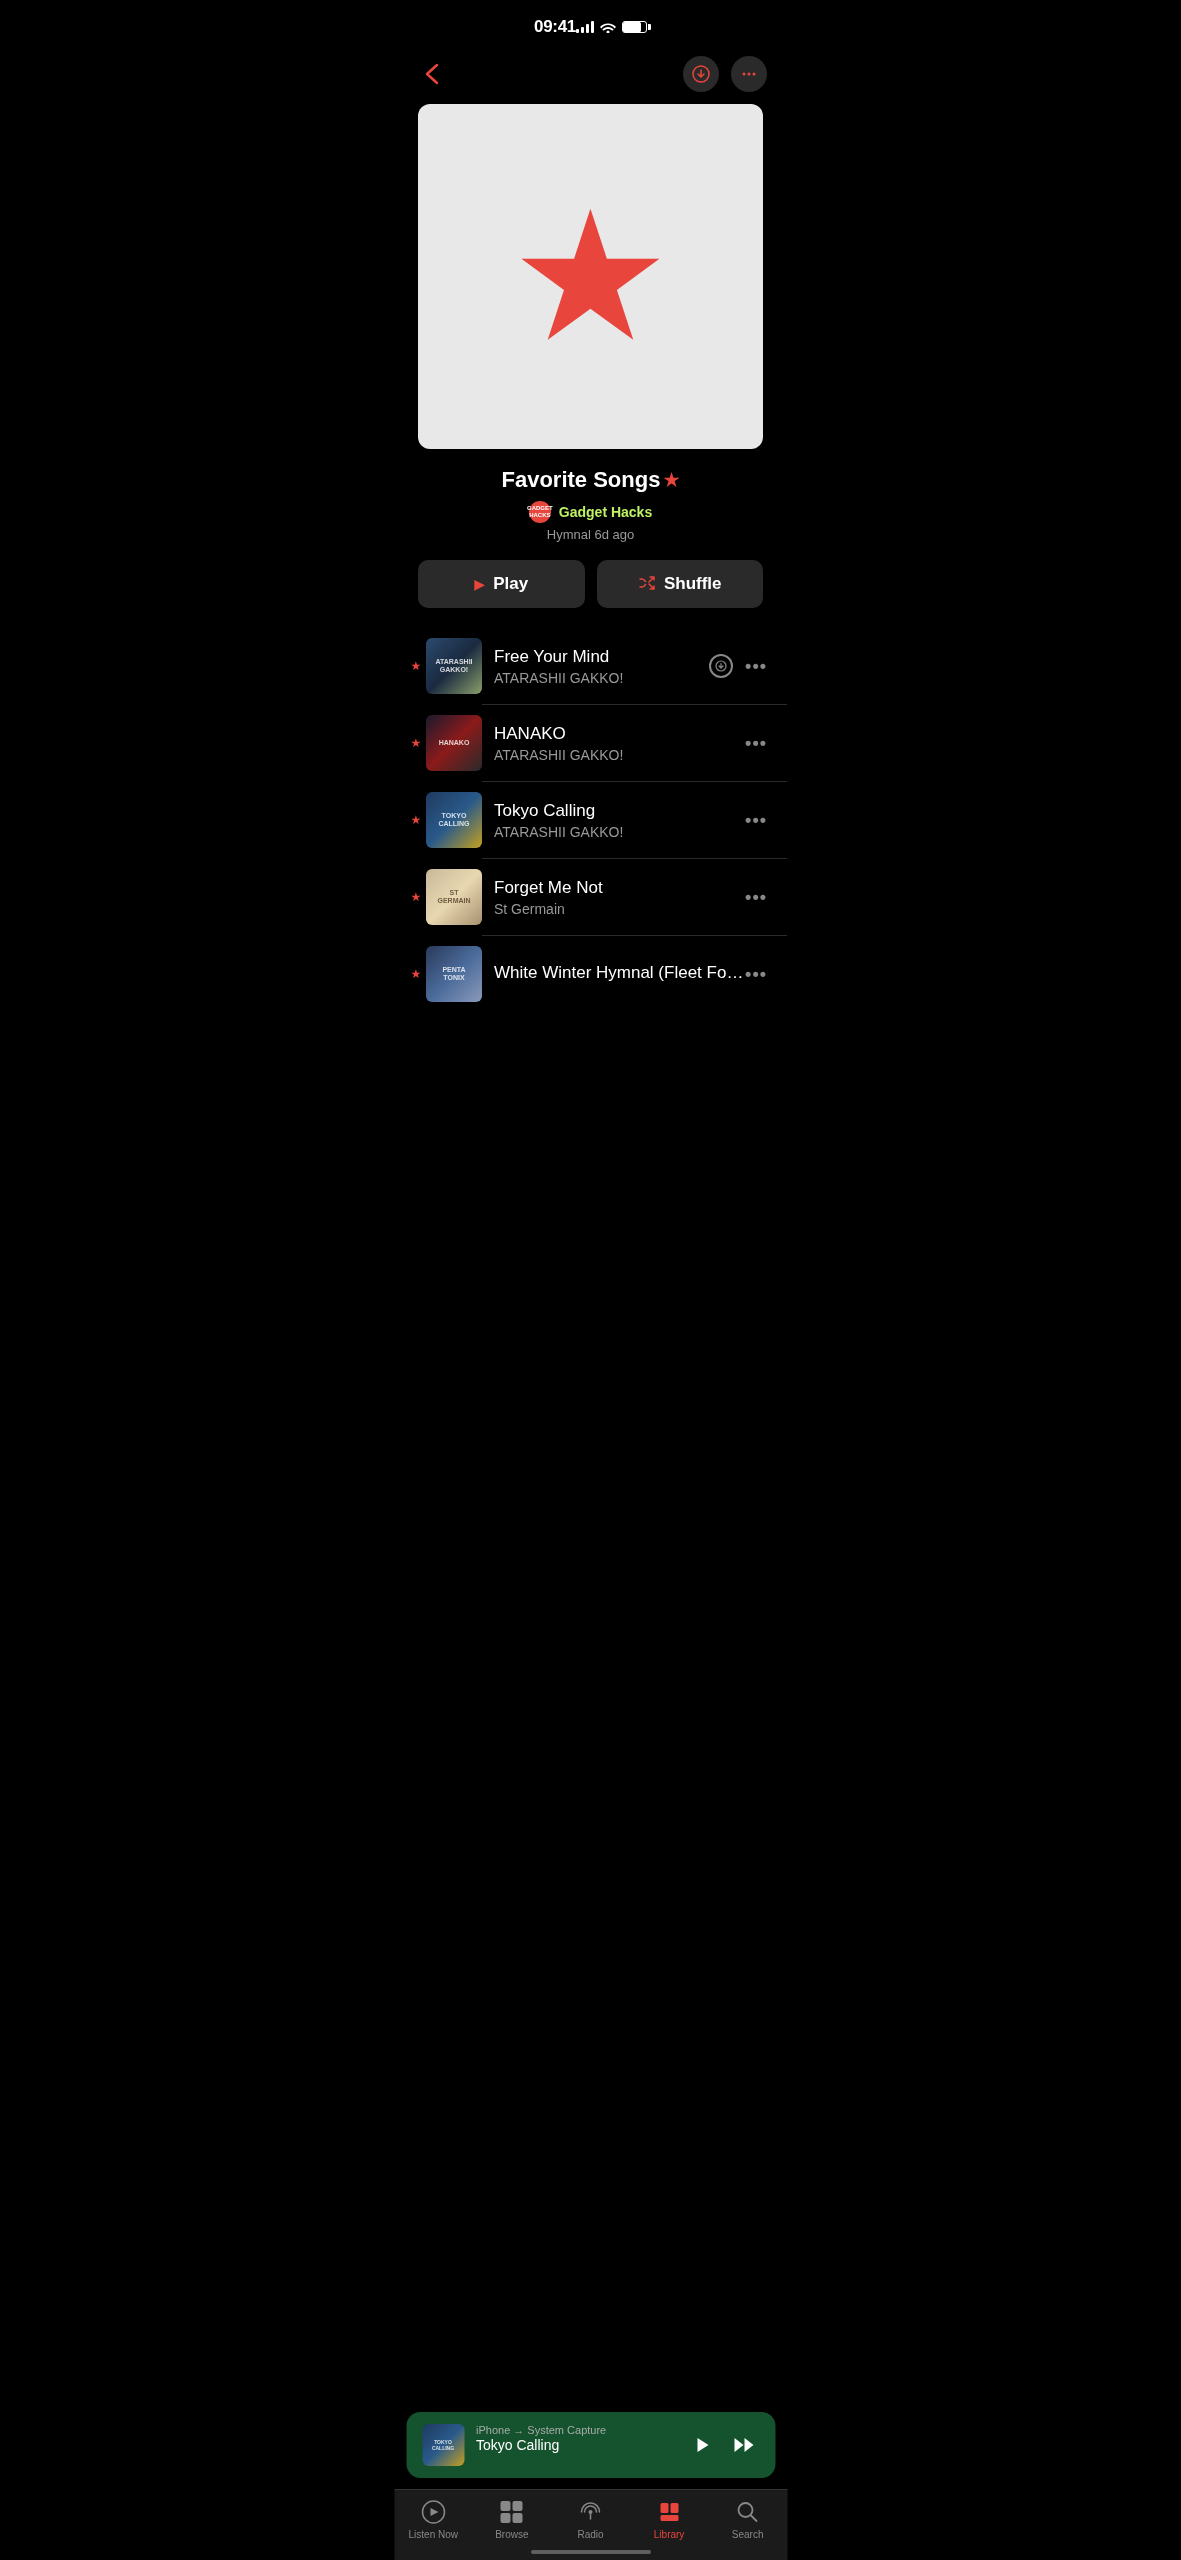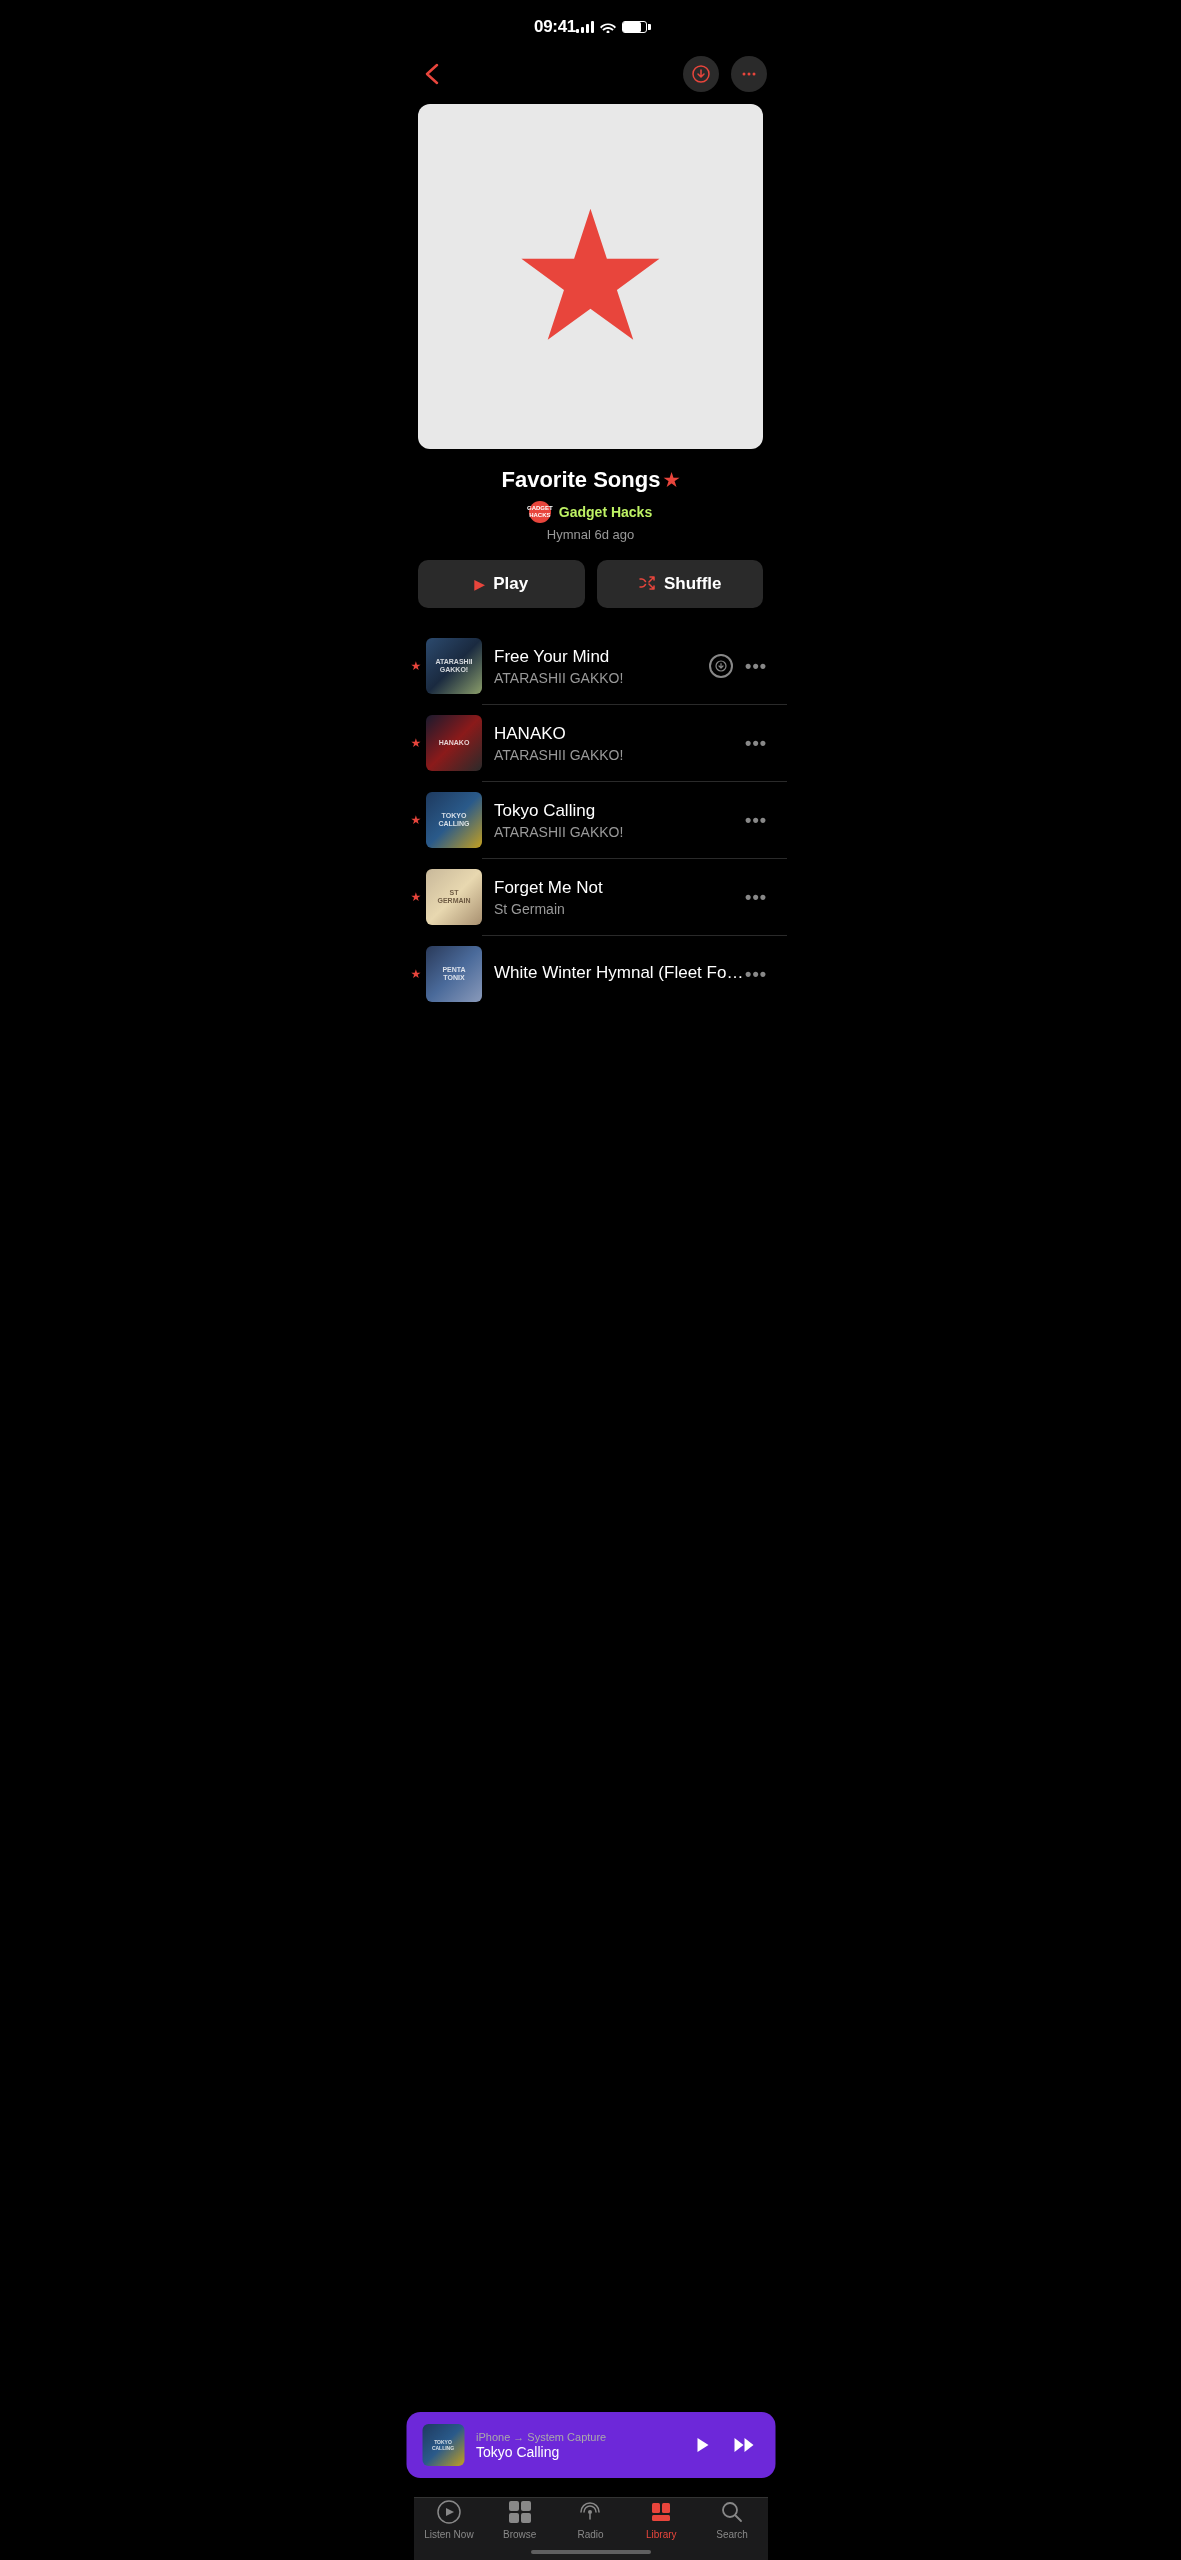--- a/index.html
+++ b/index.html
@@ -348,25 +348,24 @@
       margin-left: 88px;
     }
 
     
     .now-playing-bar {
       position: fixed;
       bottom: 82px;
       left: 50%;
       transform: translateX(-50%);
       width: 369px;
-      background: #6d28d9;
+      background: #14532d;
       border-radius: 14px;
       padding: 12px 16px;
       display: flex;
-      align-items: center;
       gap: 12px;
       box-shadow: 0 4px 20px rgba(0,0,0,0.5);
     }
 
     .np-artwork {
       width: 42px;
       height: 42px;
       border-radius: 6px;
       flex-shrink: 0;
       background: linear-gradient(135deg, #1e3a5f 0%, #2a5a8a 50%, #c4a020 100%);
@@ -426,24 +425,24 @@
       justify-content: center;
       cursor: pointer;
     }
 
     
     .tab-bar {
       position: fixed;
       bottom: 0;
       left: 50%;
       transform: translateX(-50%);
-      width: 354px;
+      width: 393px;
       background: rgba(28, 28, 30, 0.95);
       border-top: 1px solid #333;
-      padding: 0 0 20px;
+      padding: 8px 0 20px;
       display: flex;
       justify-content: space-around;
     }
 
     .tab-item {
       display: flex;
       flex-direction: column;
       align-items: center;
       gap: 3px;
       cursor: pointer;

